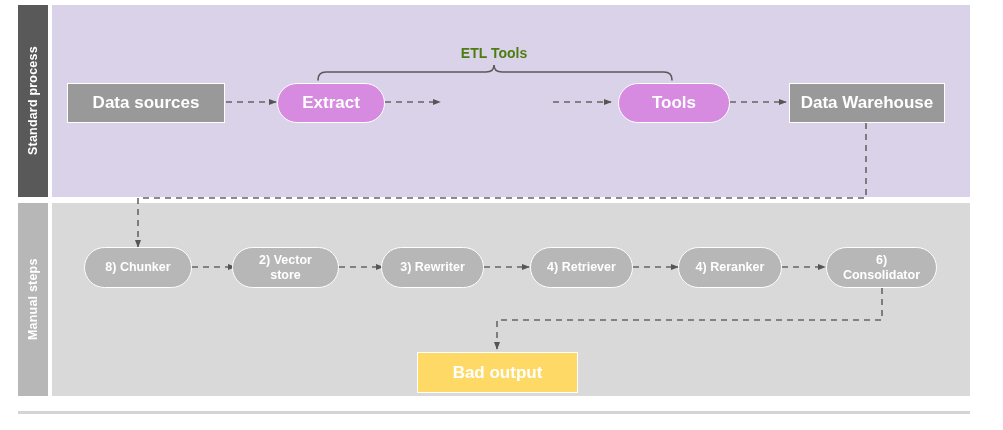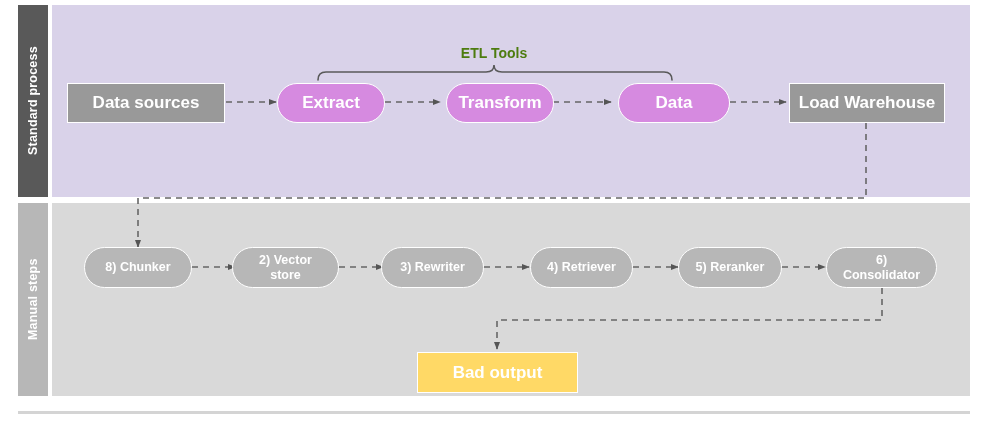--- a/index.html
+++ b/index.html
@@ -133,33 +133,32 @@
     <path d="M318,80 Q318,72 326,72 L486,72 Q494,72 494,65 Q494,72 502,72
              L664,72 Q672,72 672,80" stroke="#595959" stroke-width="1.6" fill="none" stroke-linecap="round"></path>
   </svg>
 
   <div id="etl-label">ETL Tools</div>
 
   <div class="node rect grey" style="left:67px;  top:83px;  width:158px; height:40px;">Data sources</div>
 
   <div class="node pill pink" style="left:277px; top:83px; width:108px; height:40px;">Extract</div>
 
-  <div class="node pill pink" style="left:446px; top:83px; width:108px; height:40px;">Transform</div>
 
-  <div class="node pill pink" style="left:618px; top:83px; width:112px; height:40px;">Data</div>
+  <div class="node pill pink" style="left:618px; top:83px; width:112px; height:40px;">Tools</div>
 
-  <div class="node rect grey" style="left:789px; top:83px; width:156px; height:40px;">Load Warehouse</div>
+  <div class="node rect grey" style="left:789px; top:83px; width:156px; height:40px;">Data Warehouse</div>
 
   <div class="node pill mid" style="left:84px;  top:247px; width:108px; height:41px;">8) Chunker</div>
 
   <div class="node pill mid" style="left:232px; top:247px; width:107px; height:41px;">2) Vector<br>store</div>
 
   <div class="node pill mid" style="left:381px; top:247px; width:103px; height:41px;">3) Rewriter</div>
 
   <div class="node pill mid" style="left:530px; top:247px; width:103px; height:41px;">4) Retriever</div>
 
-  <div class="node pill mid" style="left:678px; top:247px; width:104px; height:41px;">5) Reranker</div>
+  <div class="node pill mid" style="left:678px; top:247px; width:104px; height:41px;">4) Reranker</div>
 
   <div class="node pill mid" style="left:826px; top:247px; width:111px; height:41px;">6)<br>Consolidator</div>
 
   <div class="node rect amber" style="left:417px; top:352px; width:161px; height:41px;">Bad output</div>
 
 </div>
 
 </body></html>

